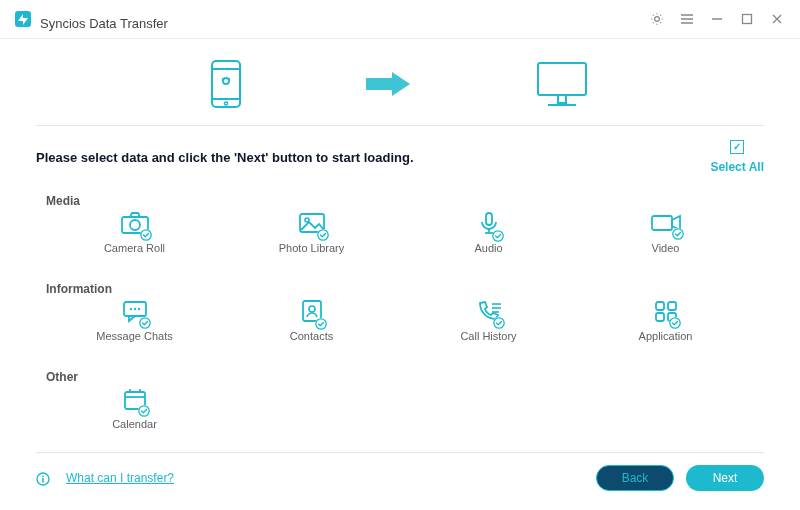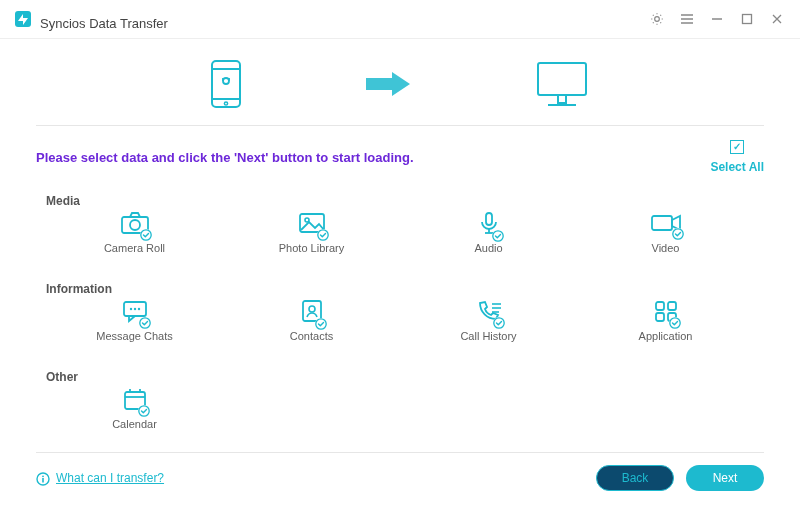--- a/index.html
+++ b/index.html
@@ -61,21 +61,21 @@
   }
   .instruction-row {
     display: flex;
     align-items: center;
     border-top: 1px solid #e6e6e6;
     padding: 14px 0 8px 0;
   }
   .instruction {
     font-size: 13px;
     font-weight: 600;
-    color: #6d28d9;
+    color: #0f172a;
   }
   .select-all {
     margin-left: auto;
     display: inline-flex;
     align-items: center;
     gap: 6px;
     color: #1DBACF;
     font-size: 12px;
     font-weight: 600;
     cursor: pointer;
@@ -130,21 +130,21 @@
   .footer {
     border-top: 1px solid #e6e6e6;
     margin: 6px 36px 0 36px;
     padding-top: 12px;
     display: flex;
     align-items: center;
   }
   .help-link {
     display: inline-flex;
     align-items: center;
-    gap: 6px;
+    gap: 16px;
     color: #1DBACF;
     font-size: 12px;
     text-decoration: underline;
     cursor: pointer;
   }
   .help-link svg { margin-top:1px; }
   .btns { margin-left: auto; display: flex; gap: 12px; }
   .btn {
     width: 78px;
     height: 26px;

